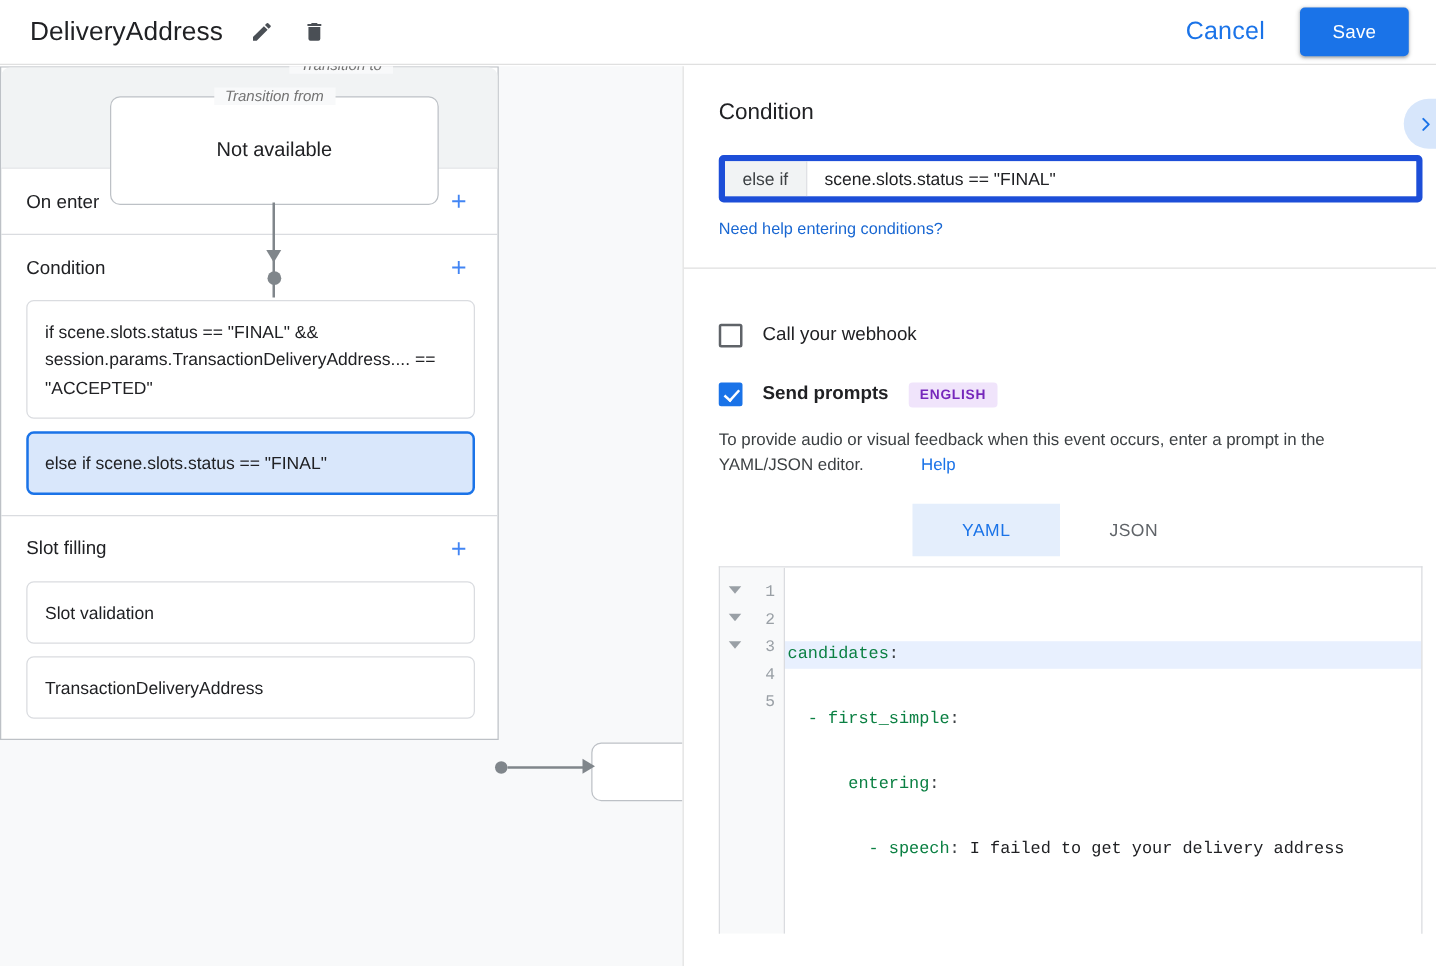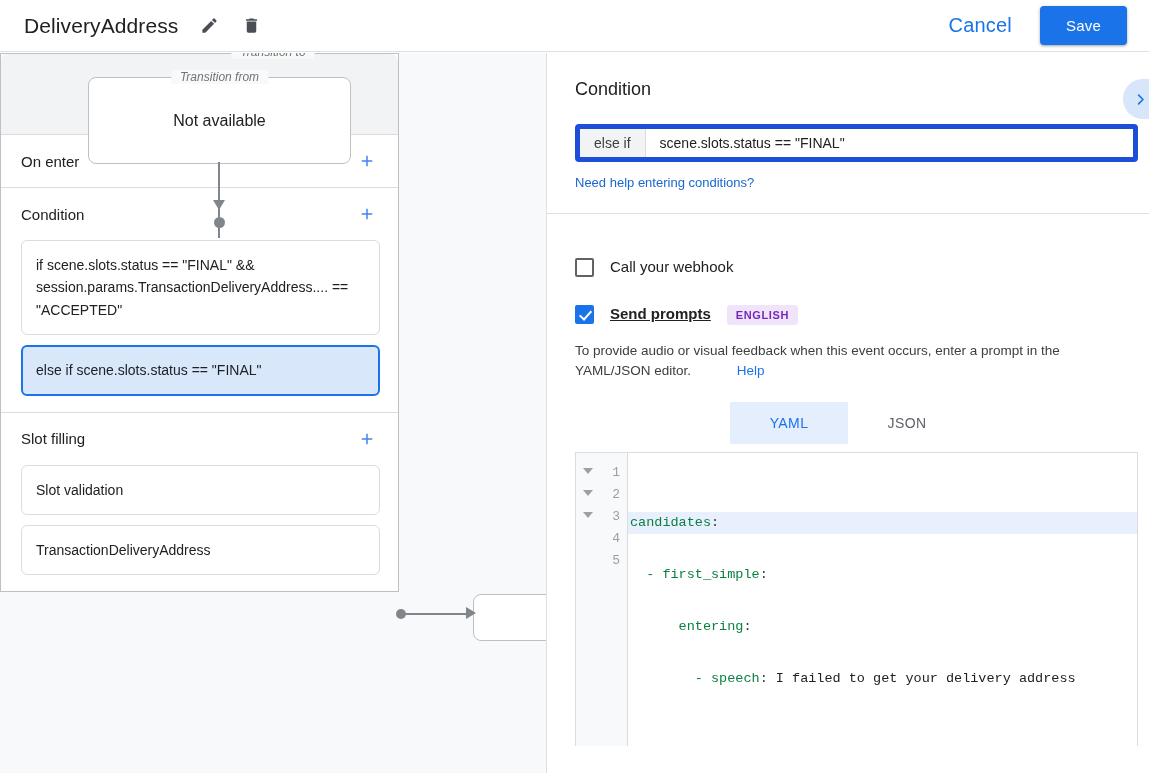--- a/index.html
+++ b/index.html
@@ -554,21 +554,21 @@
 
   <div id="met-section">
 
     <div class="checkbox-row">
       <span class="cbx"></span>
       <span class="cbx-label">Call your webhook</span>
     </div>
 
     <div class="checkbox-row" style="margin-top:28px;">
       <span class="cbx checked"></span>
-      <span class="cbx-label" style="font-weight:700;text-decoration:underline;">Send prompts</span>
+      <span class="cbx-label" style="font-weight:700;">Send prompts</span>
       <span id="language-badge">ENGLISH</span>
     </div>
 
     <div id="prompt-hint">
       <span>To provide audio or visual feedback when this event occurs, enter a prompt in the YAML/JSON editor.</span>
       <a id="prompt-hint-link">Help</a>
     </div>
 
     <div id="editor-tabs">
       <button class="editor-tab active">YAML</button>

